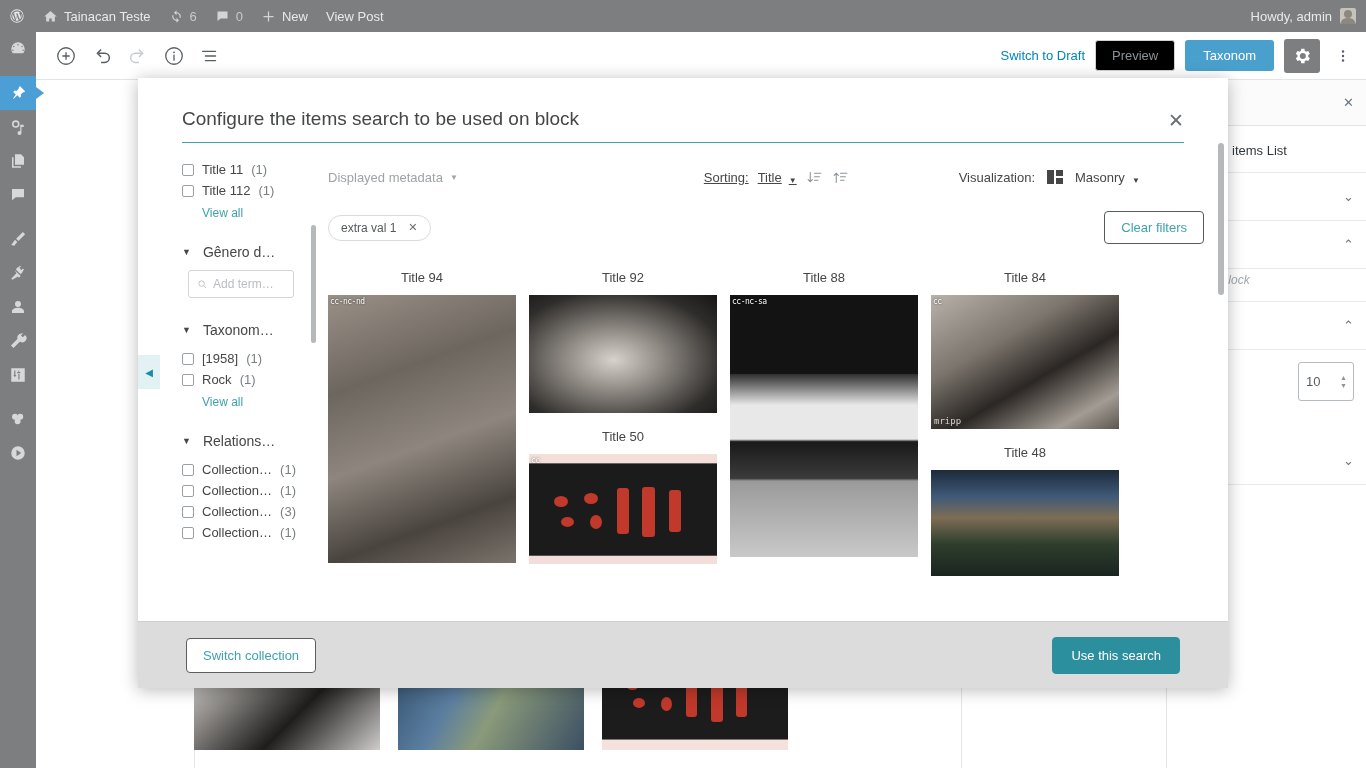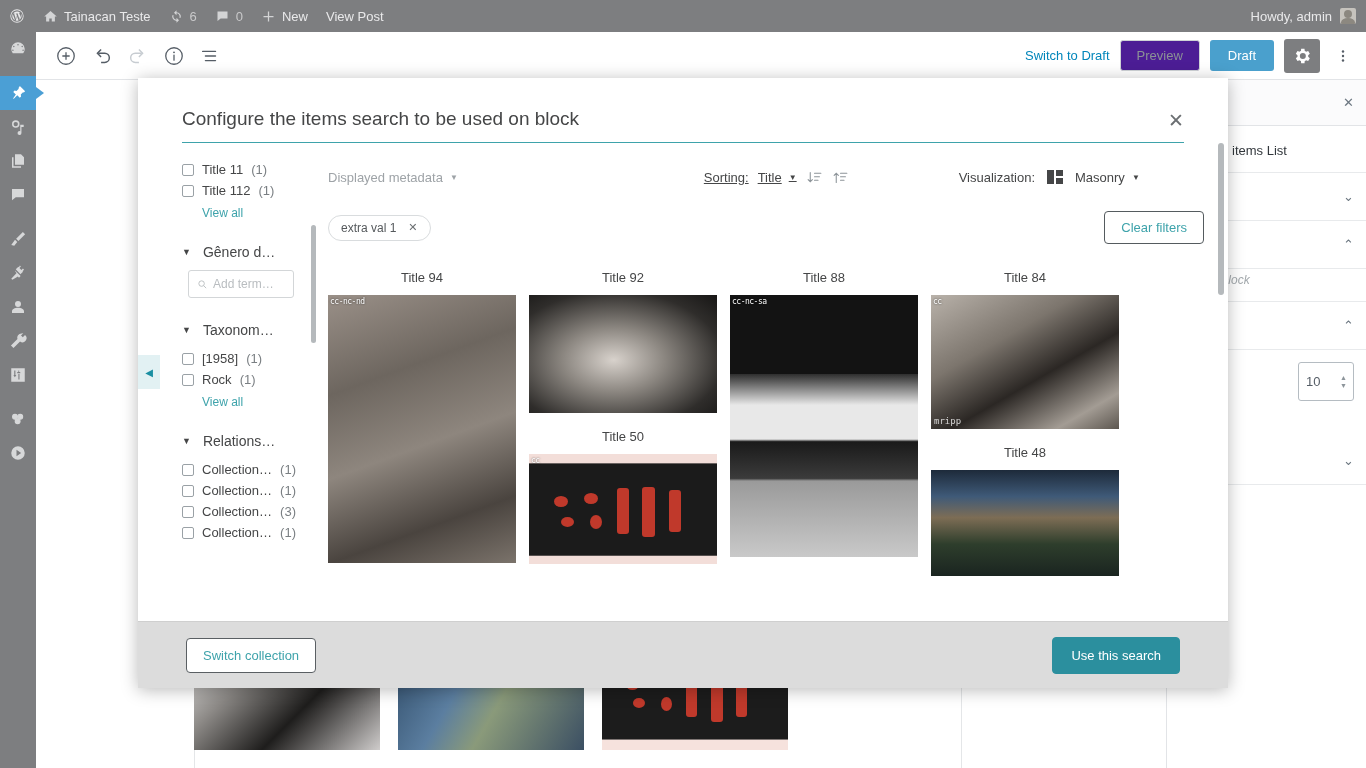--- a/index.html
+++ b/index.html
@@ -64,21 +64,21 @@
   }
   .hdr-btn {
     width: 36px; height: 36px; display: flex; align-items: center; justify-content: center;
     color: #555d66;
   }
   .hdr-btn.dim { color: #c7ccd1; }
   .hdr-btn svg { width: 22px; height: 22px; }
   .hdr-right { margin-left: auto; display: flex; align-items: center; gap: 10px; padding-right: 10px; }
   .link-draft { color: #0085ba; font-size: 13px; }
   .btn-preview {
-    font-size: 13px; color: #8b9196; background: #4c1d95; border: 1px solid #cfd3d6;
+    font-size: 13px; color: #8b9196; background: #000000; border: 1px solid #cfd3d6;
     border-radius: 3px; padding: 7px 16px;
   }
   .btn-update {
     font-size: 13px; color: #fff; background: #4aa0cd; border: none;
     border-radius: 3px; padding: 8px 18px;
   }
   .btn-gear {
     width: 36px; height: 34px; background: #7d7e80; border-radius: 3px;
     display: flex; align-items: center; justify-content: center; color: #fff;
   }
@@ -164,21 +164,21 @@
     color: #1b8fa2; font-size: 10px;
   }
 
   
   .results { flex: 1; padding: 16px 24px 0 8px; position: relative; overflow: hidden; }
   .res-toolbar { display: flex; align-items: center; height: 36px; font-size: 13px; color: #454647; }
   .tb-meta { color: #9ea3a7; display: flex; align-items: center; gap: 7px; text-align: right; }
   .caret-sm { font-size: 8px; color: #9ea3a7; }
   .tb-sorting { display: flex; align-items: center; gap: 9px; margin-left: 246px; text-decoration: underline; }
   .tb-sorting .lab { color: #454647; }
-  .tb-sel { display: flex; align-items: center; gap: 7px; color: #454647; }
+  .tb-sel { display: flex; align-items: flex-end; gap: 7px; color: #454647; }
   .tb-icon { color: #8d9499; display: flex; align-items: center; }
   .tb-vis { display: flex; align-items: center; gap: 12px; margin-left: 110px; }
   .masonry-ico { display: grid; grid-template-columns: 7px 7px; grid-template-rows: 6px 6px; gap: 2px; }
   .masonry-ico i { background: #454647; display: block; }
   .masonry-ico i:nth-child(1) { grid-row: span 2; }
 
   .chiprow { display: flex; align-items: center; margin-top: 16px; }
   .chip {
     display: flex; align-items: center; gap: 12px; border: 1px solid #d9dcde;
     border-radius: 14px; padding: 5px 12px; font-size: 12px; color: #55595c; background: #fff;
@@ -372,21 +372,21 @@
       </div>
       <div class="hdr-btn">
         <svg viewBox="0 0 24 24" fill="none" stroke="currentColor" stroke-width="1.5" stroke-linecap="round">
             <path d="M4 7h14M7 12h11M7 17h11"></path>
           </svg>
       </div>
 
       <div class="hdr-right">
         <span class="link-draft">Switch to Draft</span>
         <button class="btn-preview">Preview</button>
-        <button class="btn-update">Draft</button>
+        <button class="btn-update">Taxonom</button>
         <div class="btn-gear">
           <svg viewBox="0 0 24 24">
               <path d="M19.4 13a7.6 7.6 0 000-2l2-1.6-2-3.4-2.4 1a7.5 7.5 0 00-1.7-1L15 3.3h-4l-.3 2.6a7.5 7.5 0 00-1.7 1l-2.4-1-2 3.4L6.6 11a7.6 7.6 0 000 2l-2 1.6 2 3.4 2.4-1c.5.4 1.1.8 1.7 1l.3 2.7h4l.3-2.6c.6-.3 1.2-.6 1.7-1l2.4 1 2-3.4zM13 15.6A3.6 3.6 0 1113 8.4a3.6 3.6 0 010 7.2z"></path>
             </svg>
         </div>
         <div class="btn-dots">
           <svg viewBox="0 0 24 24" fill="currentColor" width="18" height="18">
               <circle cx="12" cy="6" r="1.6"></circle>
               <circle cx="12" cy="12" r="1.6"></circle>
               <circle cx="12" cy="18" r="1.6"></circle>

